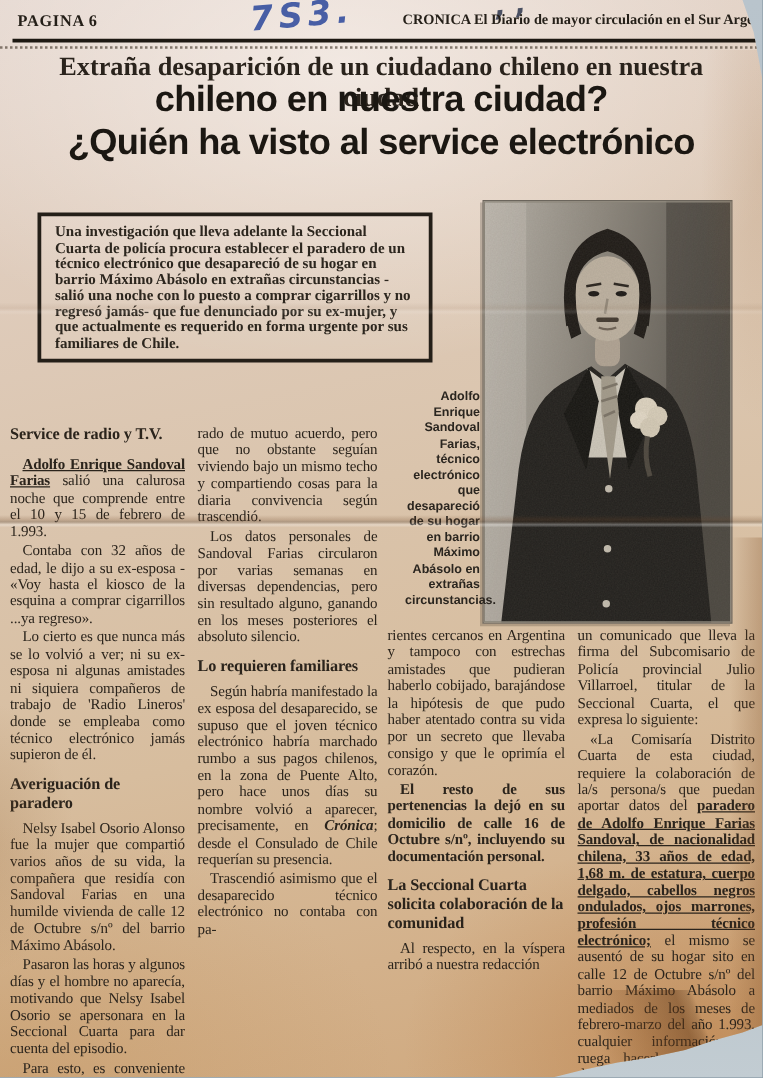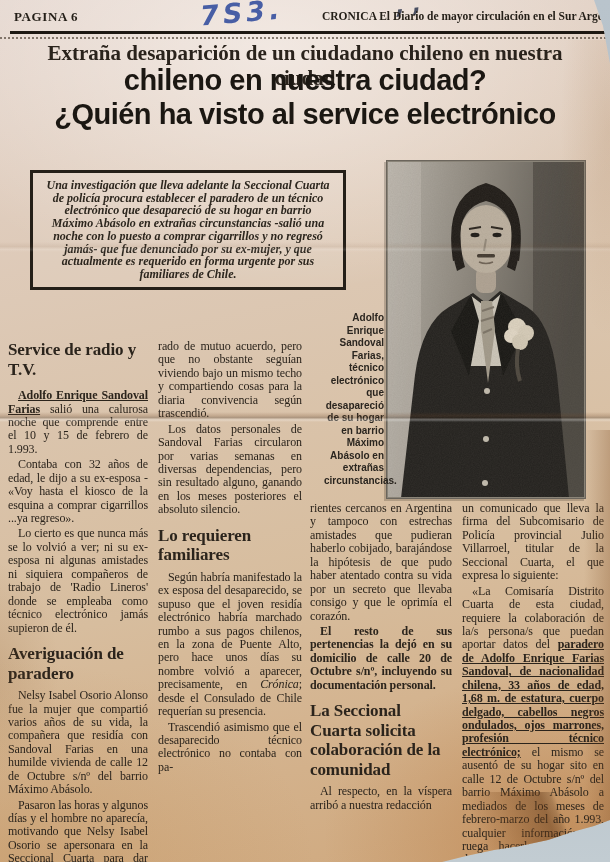--- a/index.html
+++ b/index.html
@@ -36,42 +36,42 @@
   .masthead{position:absolute;left:322px;top:10px;font-weight:bold;font-size:11.5px;white-space:nowrap;color:#241f18;}
   .rule-solid{position:absolute;left:10px;right:0;top:31px;height:3px;background:#1d1812;}
   .rule-dotted{position:absolute;left:0;right:0;top:37px;border-top:2px dotted rgba(45,32,20,.55);}
   
   .kicker{position:absolute;left:30px;right:30px;top:41px;text-align:center;font-weight:bold;font-size:21px;color:#2a231c;}
   .headline{position:absolute;left:8px;right:8px;top:63px;text-align:center;
     font-family:"Liberation Sans",sans-serif;font-weight:bold;font-size:29px;line-height:1.18;
     letter-spacing:-.5px;color:#1b1712;}
   
   .lead-box{position:absolute;left:30px;top:170px;width:288px;border:3px solid #241f18;
-    padding:6px 11px;text-align:center;font-style:italic;font-weight:bold;
+    padding:6px 11px;text-align:left;font-weight:bold;
     font-size:12px;line-height:1.06;color:#2c261e;background:rgba(255,255,255,.06);}
   
   .photo{position:absolute;left:386px;top:160px;width:198px;height:337px;
     border:1px solid #6b655c;box-shadow:-2px 2px 0 rgba(60,50,40,.25);}
   .photo svg{display:block;}
   .caption{position:absolute;left:324px;top:312px;width:60px;text-align:right;
     font-family:"Liberation Sans",sans-serif;font-weight:bold;font-size:10px;line-height:1.25;color:#2a251f;}
   
   .col{position:absolute;text-align:justify;font-size:12px;line-height:1.12;letter-spacing:-.1px;color:#2b241c;}
   .col p{margin:0 0 2px;text-indent:10px;}
   .col p.noindent{text-indent:0;}
   .col p.bold{font-weight:bold;}
-  .colhead{font-size:17px;font-weight:bold;margin:9px 0 6px;text-align:left;line-height:1.15;}
+  .colhead{font-size:13px;font-weight:bold;margin:9px 0 6px;text-align:left;line-height:1.15;}
   .colhead.first{margin-top:0;margin-bottom:10px;}
   #col1{left:8px;top:340px;width:140px;}
   #col2{left:158px;top:340px;width:144px;}
   #col3{left:310px;top:502px;width:142px;}
   #col4{left:462px;top:502px;width:142px;}
   .bold-ul{font-weight:bold;text-decoration:underline;}
   .ul{text-decoration:underline;font-weight:bold;}
-  .emph{font-weight:normal;font-style:italic;}
+  .emph{font-weight:bold;font-style:italic;}
   .stain{position:absolute;pointer-events:none;}
   .stain.s1{left:-30px;top:560px;width:90px;height:220px;background:radial-gradient(ellipse at 20% 50%,rgba(140,90,40,.18),transparent 70%);}
   .stain.s2{left:560px;top:40px;width:60px;height:300px;background:radial-gradient(ellipse at 80% 30%,rgba(150,100,50,.15),transparent 70%);}
 </style>
 </head>
 <body>
 
 <div class="stage">
   <div class="clipping">
 
@@ -163,27 +163,27 @@
       <div class="colhead">Averiguación de paradero</div>
       <p>Nelsy Isabel Osorio Alonso fue la mujer que compartió varios años de su vida, la compañera que residía con Sandoval Farias en una humilde vivienda de calle 12 de Octubre s/nº del barrio Máximo Abásolo.</p>
       <p>Pasaron las horas y algunos días y el hombre no aparecía, motivando que Nelsy Isabel Osorio se apersonara en la Seccional Cuarta para dar cuenta del episodio.</p>
       <p>Para esto, es conveniente aclarar que la pareja había cortado relaciones íntimas un lustro atrás, se habían sepa-</p>
     </div>
 
     <div class="col" id="col2">
       <p class="noindent">rado de mutuo acuerdo, pero que no obstante seguían viviendo bajo un mismo techo y compartiendo cosas para la diaria convivencia según trascendió.</p>
       <p>Los datos personales de Sandoval Farias circularon por varias semanas en diversas dependencias, pero sin resultado alguno, ganando en los meses posteriores el absoluto silencio.</p>
       <div class="colhead">Lo requieren familiares</div>
-      <p><span>Según habría manifestado la ex esposa del desaparecido, se supuso que el joven residía electrónico habría marchado rumbo a sus pagos chilenos, en la zona de Puente Alto, pero hace unos días su nombre volvió a aparecer, precisamente, en </span><span class="emph">Crónica</span><span>; desde el Consulado de Chile requerían su presencia.</span></p>
+      <p><span>Según habría manifestado la ex esposa del desaparecido, se supuso que el joven técnico electrónico habría marchado rumbo a sus pagos chilenos, en la zona de Puente Alto, pero hace unos días su nombre volvió a aparecer, precisamente, en </span><span class="emph">Crónica</span><span>; desde el Consulado de Chile requerían su presencia.</span></p>
       <p>Trascendió asimismo que el desaparecido técnico electrónico no contaba con pa-</p>
     </div>
 
     <div class="col" id="col3">
       <p class="noindent">rientes cercanos en Argentina y tampoco con estrechas amistades que pudieran haberlo cobijado, barajándose la hipótesis de que pudo haber atentado contra su vida por un secreto que llevaba consigo y que le oprimía el corazón.</p>
-      <p class="bold">El resto de sus pertenencias la dejó en su domicilio de calle 20 de Octubre s/nº, incluyendo su documentación personal.</p>
+      <p class="bold">El resto de sus pertenencias la dejó en su domicilio de calle 16 de Octubre s/nº, incluyendo su documentación personal.</p>
       <div class="colhead">La Seccional Cuarta solicita colaboración de la comunidad</div>
       <p>Al respecto, en la víspera arribó a nuestra redacción</p>
     </div>
 
     <div class="col" id="col4">
       <p class="noindent">un comunicado que lleva la firma del Subcomisario de Policía provincial Julio Villarroel, titular de la Seccional Cuarta, el que expresa lo siguiente:</p>
       <p><span>«La Comisaría Distrito Cuarta de esta ciudad, requiere la colaboración de la/s persona/s que puedan aportar datos del </span><span class="ul">paradero de Adolfo Enrique Farias Sandoval, de nacionalidad chilena, 33 años de edad, 1,68 m. de estatura, cuerpo delgado, cabellos negros ondulados, ojos marrones, profesión técnico electrónico;</span><span> el mismo se ausentó de su hogar sito en calle 12 de Octubre s/nº del barrio Máximo Abásolo a mediados de los meses de febrero-marzo del año 1.993, cualquier información se ruega hacerla llegar a la dependencia policial más próxima».</span></p>
     </div>
 
     <div class="crease faint"></div>

